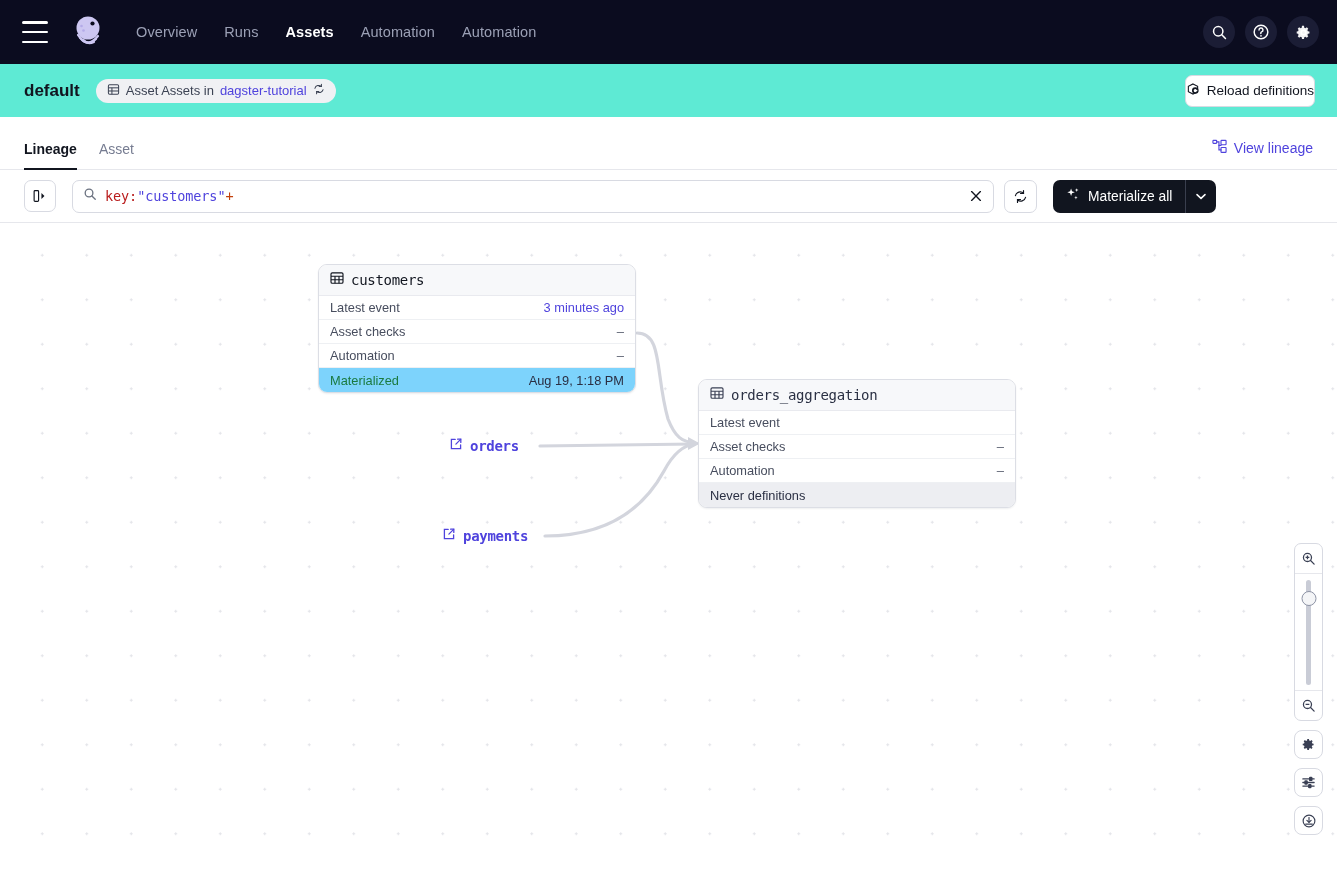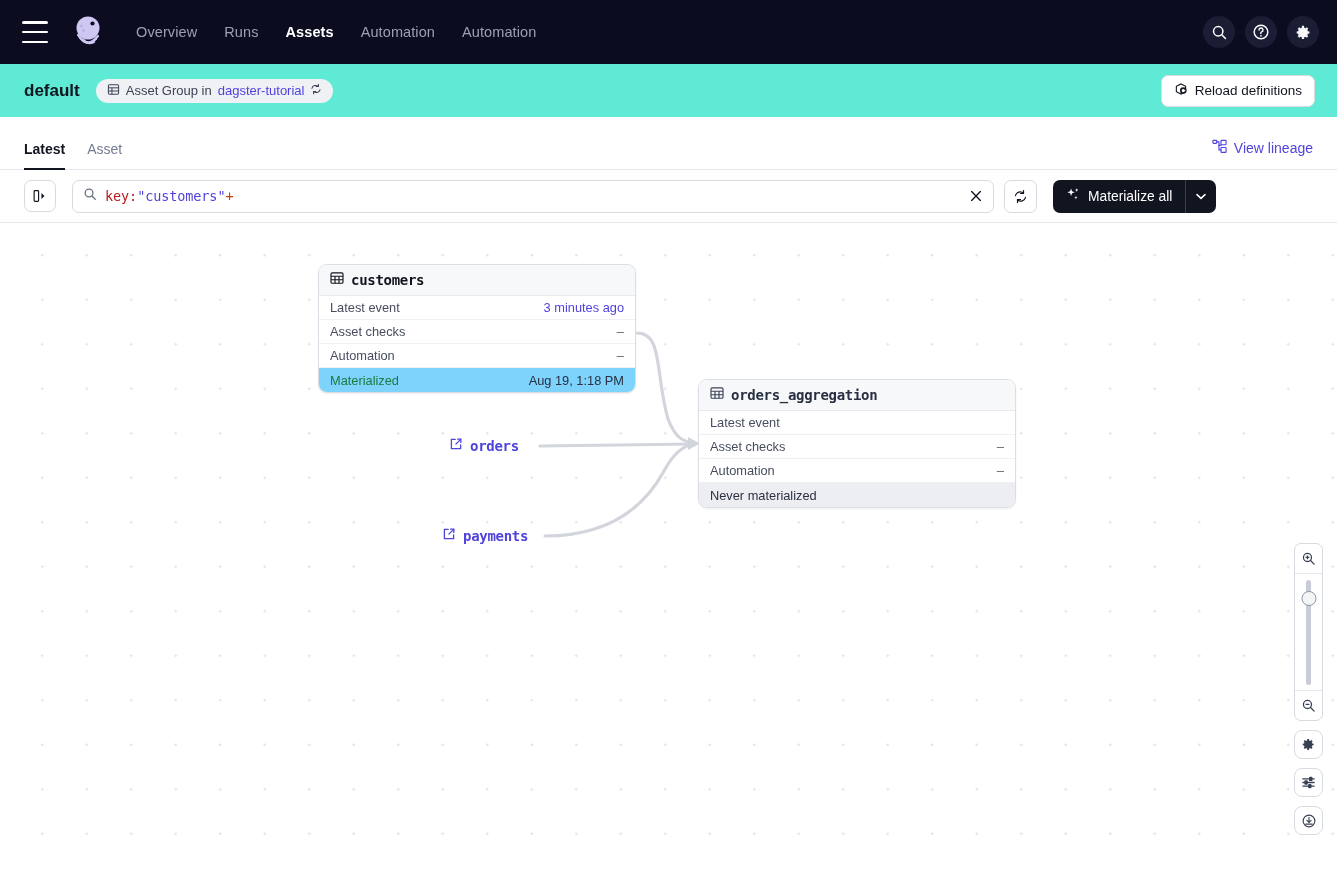--- a/index.html
+++ b/index.html
@@ -50,21 +50,21 @@
   .group-badge {
     margin-left: 16px; height: 24px; border-radius: 12px; background: #f0f1f4;
     display: flex; align-items: center; gap: 6px; padding: 0 11px;
     font-size: 13px; color: #3c4354; cursor: pointer;
   }
   .group-badge .gb-link { color: #4f43dd; }
   .reload-btn {
     position: absolute; right: 22px; top: 50%; transform: translateY(-50%);
     height: 32px; border: 1px solid #d8dae2; border-radius: 7px;
     background: #fff; display: flex; align-items: center; gap: 7px;
-    padding: 0 12px; font-size: 13.5px; color: #11151f; cursor: pointer;
+    padding: 0 0; font-size: 13.5px; color: #11151f; cursor: pointer;
   }
 
   
   .tabs-row {
     position: absolute; top: 117px; left: 0; width: 1337px; height: 53px;
     border-bottom: 1px solid #e6e7ec; background: #fff;
     display: flex; align-items: flex-end;
   }
   .tab {
     margin-left: 24px; padding-bottom: 12px; font-size: 14px; color: #767c91;
@@ -142,21 +142,21 @@
     box-shadow: 0 1px 2px rgba(16,22,40,0.07);
     overflow: hidden;
     cursor: pointer;
   }
   .node-header {
     height: 31px; display: flex; align-items: center; gap: 7px;
     padding: 0 11px; background: #f7f8fa; border-bottom: 1px solid #e9eaef;
   }
   .node-title {
     font-family: "DejaVu Sans Mono", monospace; font-size: 14px;
-    font-weight: bold; color: #11151f; letter-spacing: -0.3px;
+    font-weight: normal; color: #11151f; letter-spacing: -0.3px;
   }
   .node-row {
     height: 24px; display: flex; align-items: center; justify-content: space-between;
     padding: 0 11px; font-size: 12.8px; color: #474d5e;
     border-bottom: 1px solid #eef0f3;
   }
   .node-row .val { color: #11151f; }
   .node-row .val.link { color: #4f43dd; }
   .node-row .val.dash { color: #5d6373; font-size: 13px; }
   .node-footer {
@@ -256,21 +256,21 @@
     <div class="page-title">default</div>
     <div class="group-badge">
       <span>
         <svg width="13" height="13" viewBox="0 0 14 14" fill="none" stroke="#3c4354" stroke-width="1.1">
           <rect x="1.5" y="2" width="11" height="10" rx="1.3"></rect>
           <line x1="1.5" y1="5.2" x2="12.5" y2="5.2"></line>
           <line x1="1.5" y1="8.6" x2="12.5" y2="8.6"></line>
           <line x1="5.3" y1="5.2" x2="5.3" y2="12"></line>
         </svg>
       </span>
-      <span>Asset Group in</span>
+      <span>Asset Assets in</span>
       <span class="gb-link">dagster-tutorial</span>
       <span>
         <svg width="12" height="12" viewBox="0 0 14 14" fill="none" stroke="#3c4354" stroke-width="1.2" stroke-linecap="round">
           <path d="M2.2 6.2a4.6 4.6 0 0 1 7.6-2.1"></path>
           <path d="M11.8 7.8a4.6 4.6 0 0 1-7.6 2.1"></path>
           <path d="M9.8 1.4v2.7H7.1"></path>
           <path d="M4.2 12.6V9.9h2.7"></path>
         </svg>
       </span>
     </div>
@@ -280,21 +280,21 @@
           <path d="M8 2.2 13.3 5v6L8 13.8 2.7 11V5z"></path>
           <circle cx="10.6" cy="9.8" r="3.1" fill="#fff"></circle>
           <path d="M12.5 8.5a2.4 2.4 0 1 0 .3 2.2" stroke-linecap="round"></path>
         </svg>
       </span>
       <span>Reload definitions</span>
     </div>
   </div>
 
   <div class="tabs-row">
-    <div class="tab active">Latest</div>
+    <div class="tab active">Lineage</div>
     <div class="tab">Asset</div>
     <div class="view-lineage">
       <span>
         <svg width="15" height="15" viewBox="0 0 16 16" fill="none" stroke="#4f43dd" stroke-width="1.2">
           <rect x="1" y="1.5" width="4" height="3.2" rx="0.6"></rect>
           <rect x="9.6" y="1.5" width="5.4" height="4.6" rx="0.7"></rect>
           <rect x="9.6" y="9" width="5.4" height="5.2" rx="0.7"></rect>
           <path d="M5 3.1h2.4v3.7h2.2" stroke-linecap="round"></path>
           <path d="M7.4 6.8v4.8h2.2" stroke-linecap="round"></path>
         </svg>
@@ -416,21 +416,21 @@
       </div>
       <div class="node-row">
         <span>Asset checks</span>
         <span class="val dash">–</span>
       </div>
       <div class="node-row">
         <span>Automation</span>
         <span class="val dash">–</span>
       </div>
       <div class="node-footer never">
-        <span>Never materialized</span>
+        <span>Never definitions</span>
         <span class="val"></span>
       </div>
     </div>
 
     <div class="ext-asset" style="left:449px; top:214px;">
       <span>
         <svg width="14" height="14" viewBox="0 0 14 14" fill="none" stroke="#4f43dd" stroke-width="1.3" stroke-linecap="round">
           <path d="M6.2 2.4H2.4v9.2h9.2V7.8"></path>
           <path d="M8.6 2.2h3.2v3.2"></path>
           <path d="M11.6 2.4 6.9 7.1"></path>

